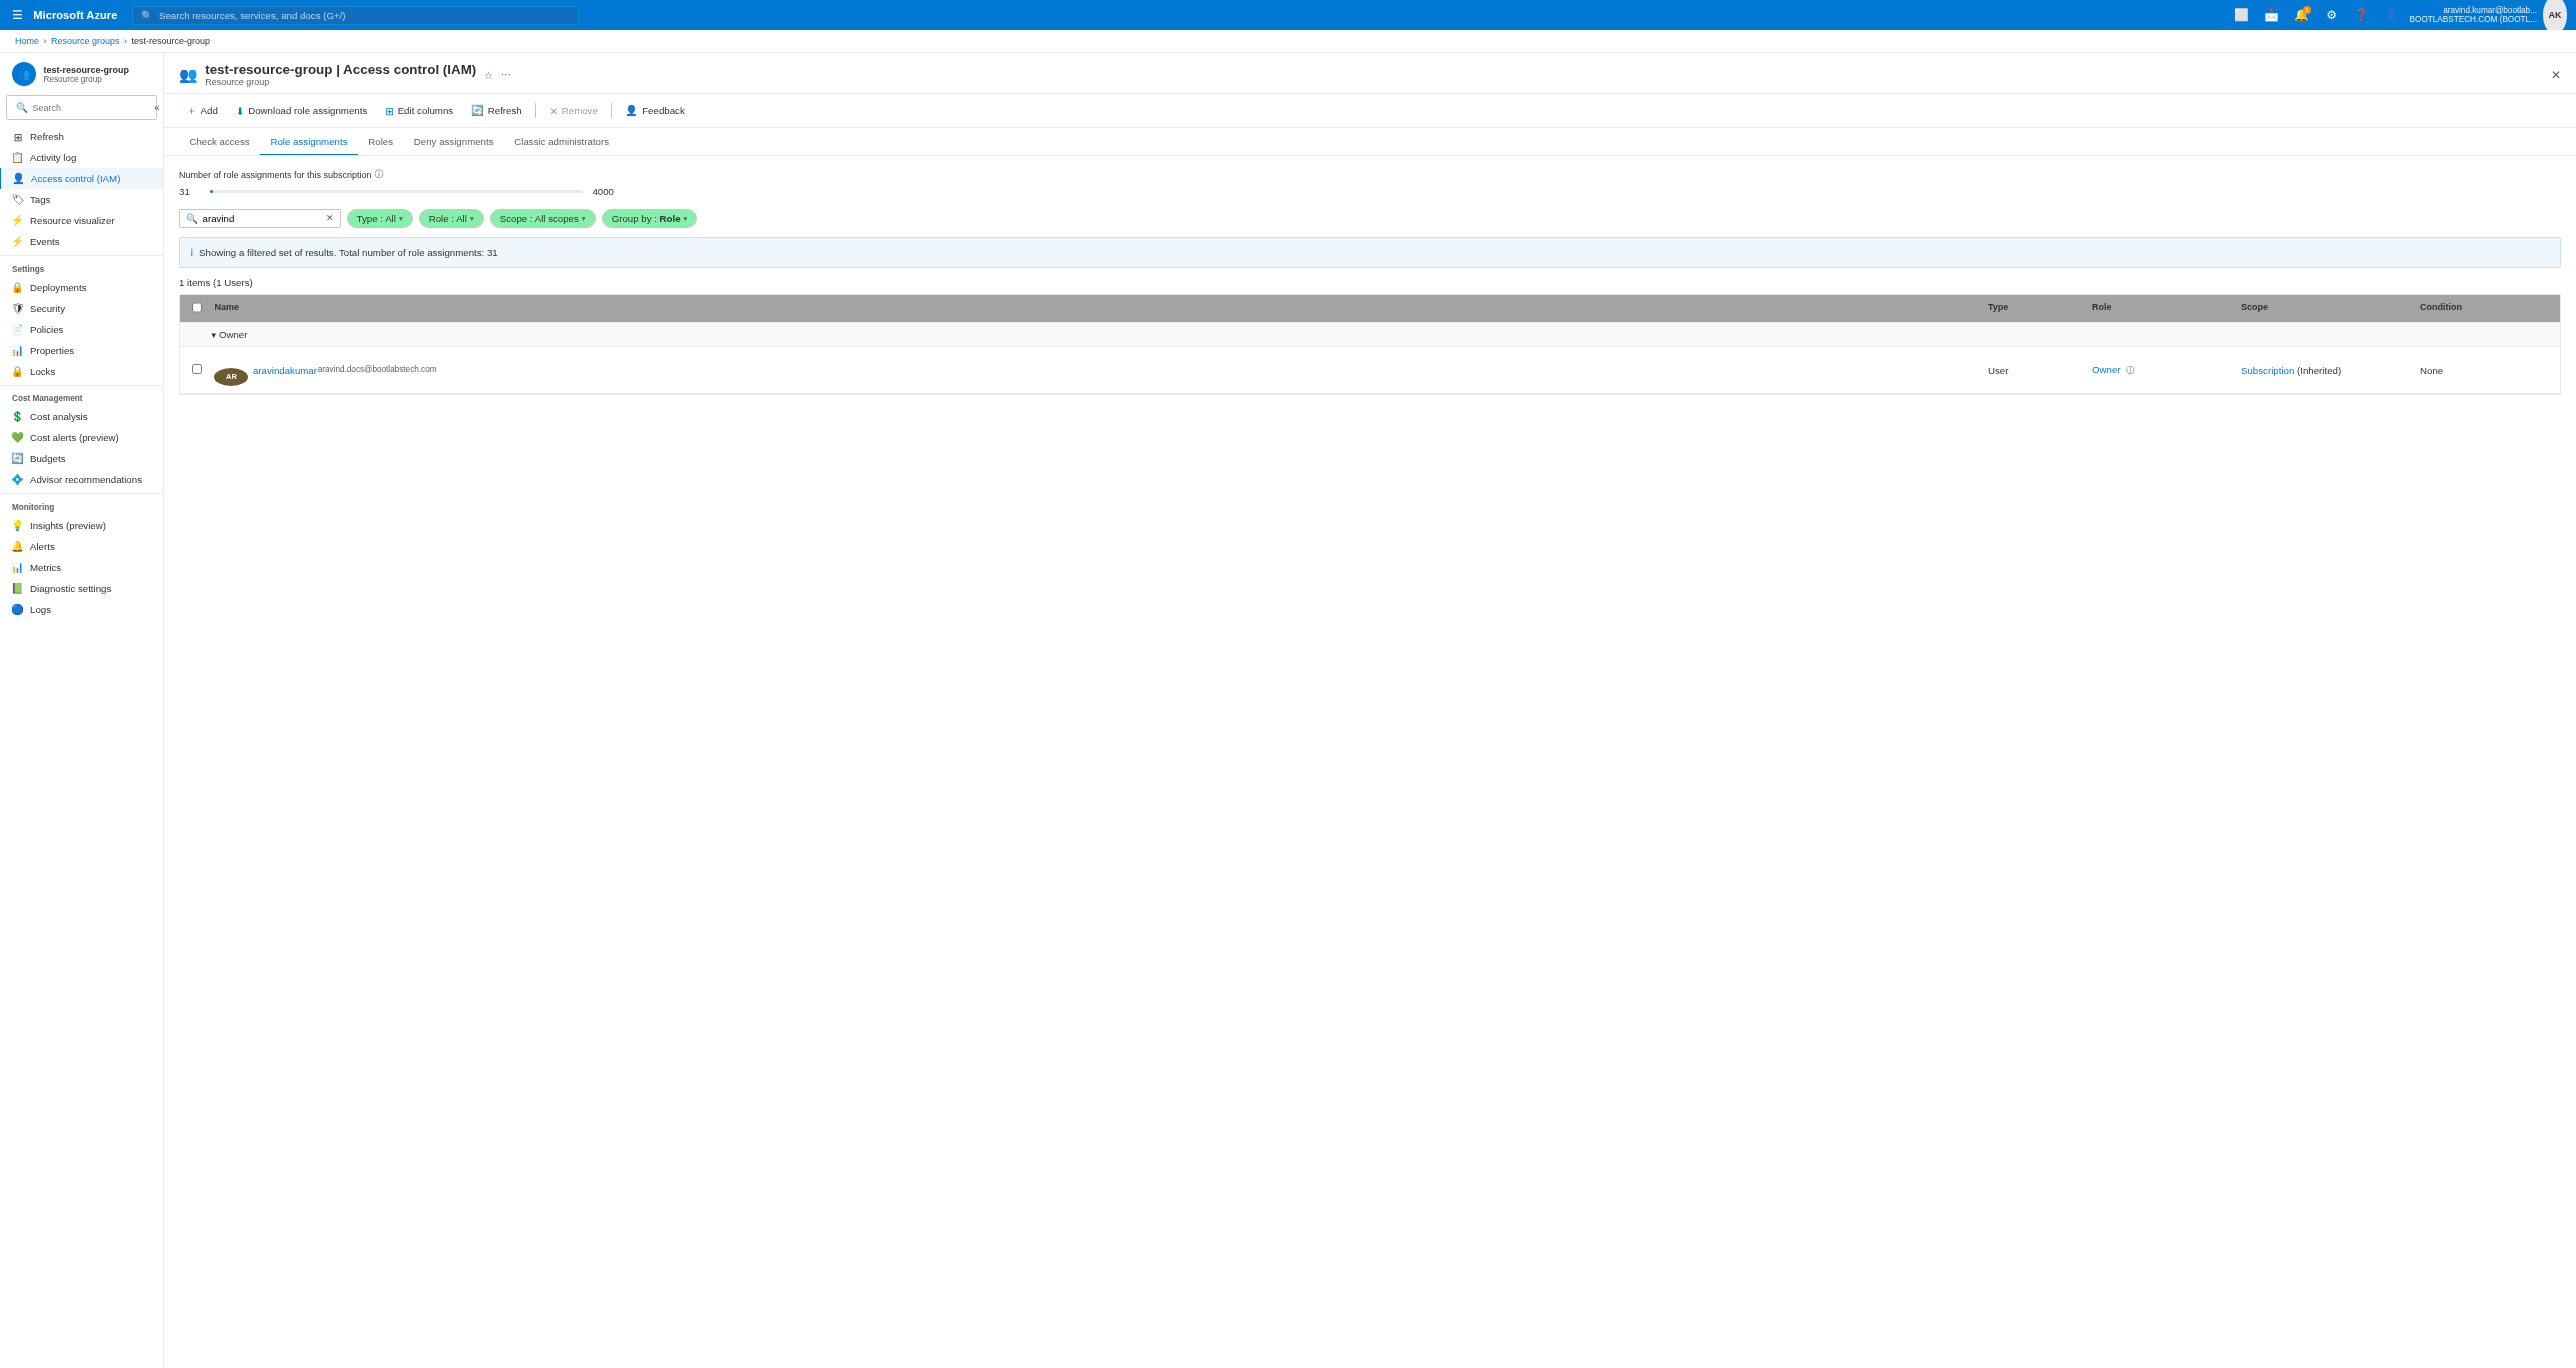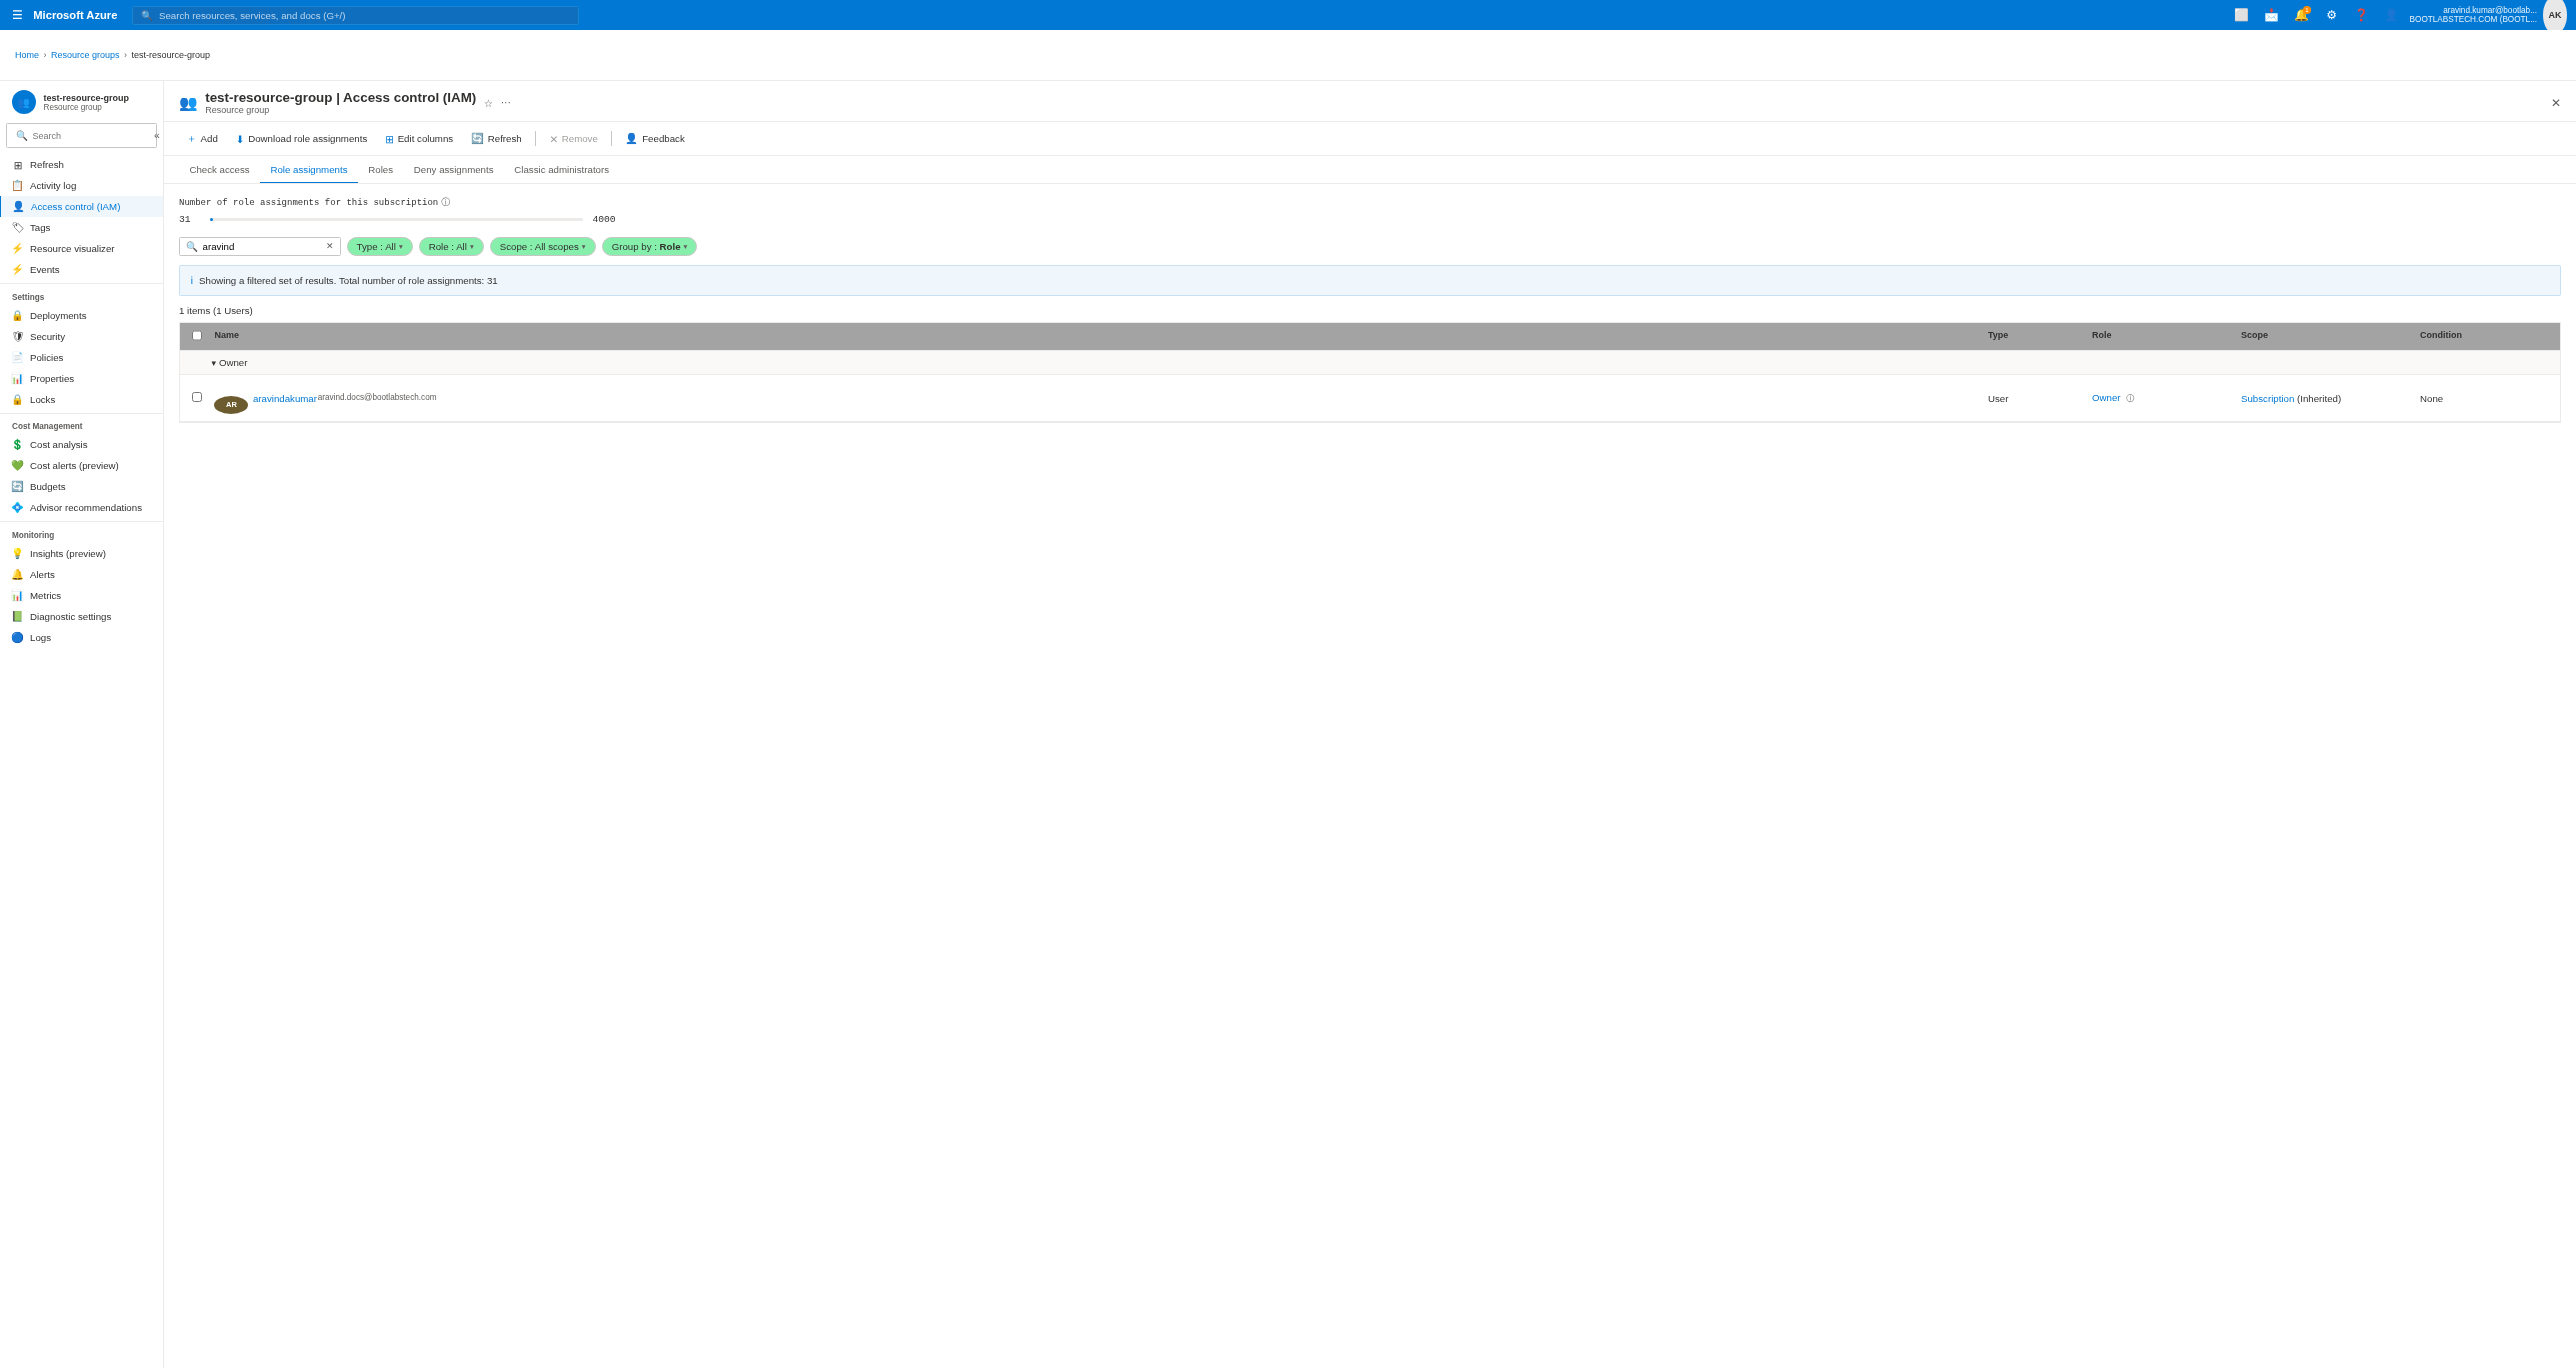--- a/index.html
+++ b/index.html
@@ -42,21 +42,21 @@
     .top-nav .search-bar input::placeholder { color: rgba(255,255,255,0.7); }
     .top-nav-right { margin-left: auto; display: flex; align-items: center; gap: 6px; }
     .top-nav-icon { width: 24px; height: 24px; display: flex; align-items: center; justify-content: center; border-radius: 1.5px; cursor: pointer; font-size: 12px; color: white; position: relative; }
     .badge { position: absolute; top: 3px; right: 3px; background: #ff8c00; border-radius: 50%; width: 7.5px; height: 7.5px; font-size: 6px; display: flex; align-items: center; justify-content: center; }
     .user-info { display: flex; flex-direction: column; align-items: flex-end; font-size: 8.2px; color: rgba(255,255,255,0.9); cursor: pointer; }
     .user-avatar { width: 24px; height: 38px; border-radius: 50%; background: #e8e8e8; display: flex; align-items: center; justify-content: center; color: #333; font-size: 9px; font-weight: 600; }
 
     
     .breadcrumb {
       background: white;
-      padding: 20px 15px;
+      padding: 6px 15px;
       display: flex;
       gap: 4.5px;
       font-size: 9px;
       color: #323130;
       border-bottom: 0.7px solid #edebe9;
       flex-shrink: 0;
     }
     .breadcrumb a { color: #0078d4; text-decoration: none; }
     .breadcrumb .sep { color: #605e5c; }
 
@@ -183,21 +183,21 @@
     .tab.active { color: #0078d4; border-bottom-color: #0078d4; font-weight: 500; }
 
     
     .content-body {
       flex: 1;
       overflow-y: auto;
       padding: 12px 15px;
     }
 
     
-    .quota-section { margin-bottom: 12px; font-family: Liberation Mono, monospace; }
+    .quota-section { margin-bottom: 12px; }
     .quota-label { font-size: 9px; color: #323130; margin-bottom: 4.5px; display: flex; align-items: center; gap: 3px; }
     .quota-bar-container { display: flex; align-items: center; gap: 9px; }
     .quota-count { font-size: 9.7px; color: #323130; min-width: 22.4px; }
     .quota-bar { flex: 1; max-width: 373px; height: 3px; background: #edebe9; border-radius: 1.5px; }
     .quota-bar-fill { height: 100%; background: #0078d4; border-radius: 1.5px; }
     .quota-max { font-size: 9.7px; color: #323130; }
 
     
     .filter-row {
       display: flex;

